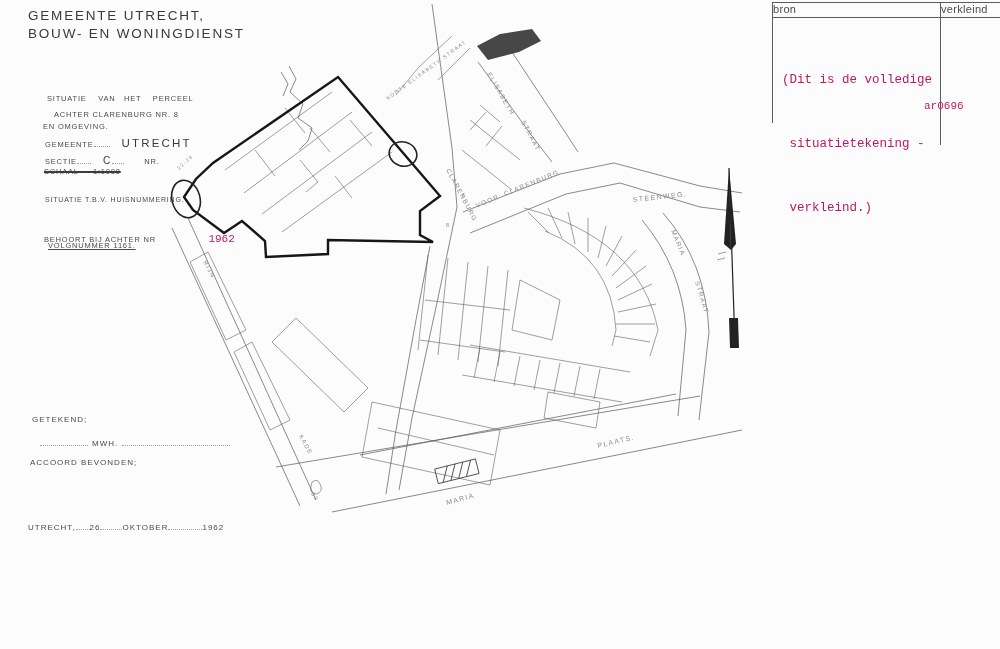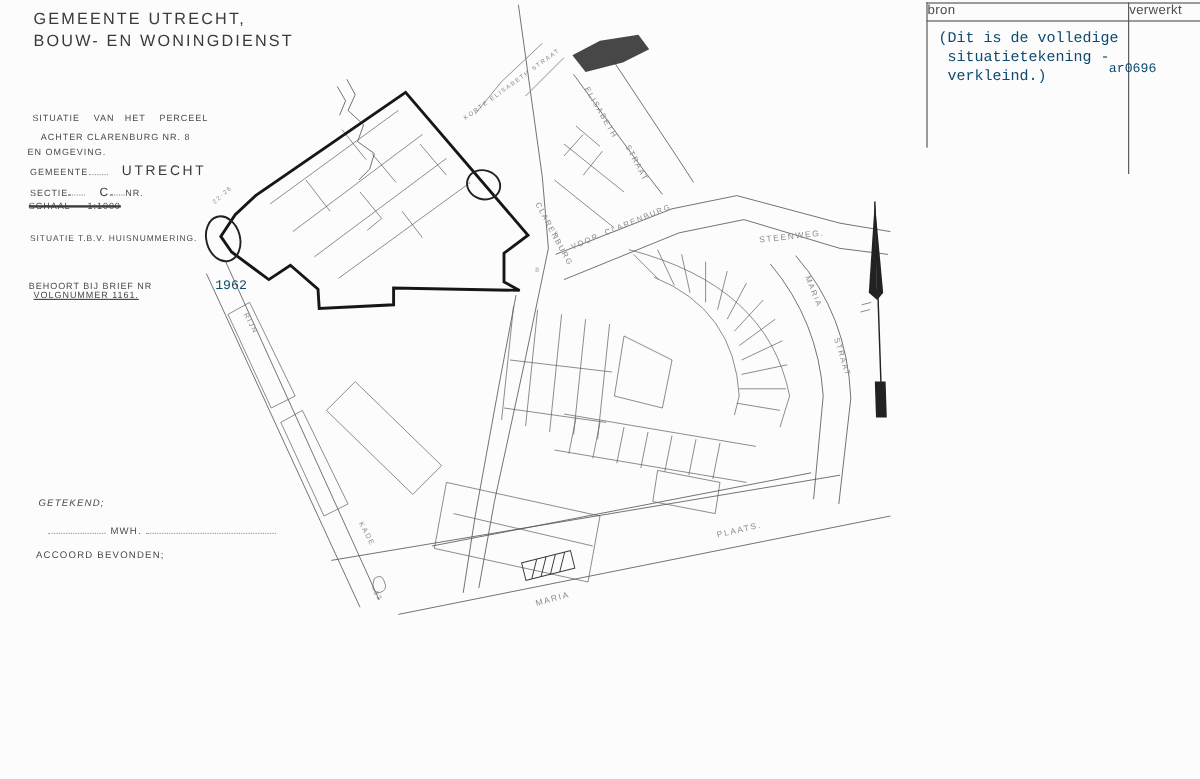--- a/index.html
+++ b/index.html
@@ -1,24 +1,24 @@
 <!DOCTYPE html>
 <html><head>
 <meta charset="utf-8">
 <style>
   html,body{margin:0;padding:0;background:#e8e8e8;}
   #page{position:relative;width:1000px;height:649px;background:#fcfcfc;overflow:hidden;
         font-family:"Liberation Sans",sans-serif;color:#3f3f3f;}
   .abs{position:absolute;}
   
   .stamp{font-family:"Liberation Sans",sans-serif;color:#4a4a4a;letter-spacing:1px;font-size:8px;white-space:pre;}
-  .stamp-sm{font-size:7.5px;letter-spacing:.8px;}
+  .stamp-sm{font-size:7.5px;letter-spacing:.8px;margin-left:20px;}
   .title{font-size:13.5px;letter-spacing:1.8px;color:#3a3a3a;}
   .big-val{font-size:11.5px;letter-spacing:2.2px;color:#3a3a3a;margin-left:12px;}
-  .mono{font-family:"Liberation Mono","DejaVu Sans Mono",monospace;color:#0c4a6e;}
+  .mono{font-family:"Liberation Mono","DejaVu Sans Mono",monospace;color:#be185d;margin-top:48px;}
   .verk{font-size:13px;line-height:17px;white-space:pre;}
   .struck{text-decoration:line-through;text-decoration-thickness:1.5px;text-decoration-color:#3c3c3c;}
   .leader{display:inline-block;border-bottom:1px dotted #a0a0a0;height:8px;vertical-align:baseline;}
   
   .tline{background:#5c5c5c;}
   .th-label{font-size:11px;color:#4c4c4c;letter-spacing:.3px;text-align:left;}
   svg text{font-family:"Liberation Sans",sans-serif;}
   .lbl{fill:#8b8b8b;letter-spacing:1.4px;}
 </style>
 </head>
@@ -39,39 +39,42 @@
 
   <div class="abs" style="left:25px;top:150px;">
     <span class="stamp stamp-sm">SECTIE</span><span class="leader" style="width:14px;"></span><span class="big-val" style="font-size:10px;">C</span><span class="leader" style="width:12px;"></span><span class="stamp stamp-sm">NR.</span>
   </div>
 
   <div class="abs stamp stamp-sm struck" style="left:24px;top:167px;">SCHAAL     1:1000</div>
 
   <div class="abs stamp stamp-sm" style="left:25px;top:196px;font-size:7px;">SITUATIE T.B.V. HUISNUMMERING.</div>
 
   <div class="abs" style="left:24px;top:228px;">
-    <span class="stamp stamp-sm">BEHOORT BIJ BRIEF NR</span>
+    <span class="stamp stamp-sm">BEHOORT BIJ ACHTER NR</span>
     <span class="mono" style="font-size:11px;margin-left:48px;">1962</span>
   </div>
   <div class="abs stamp stamp-sm" style="left:28px;top:241px;text-decoration:underline;">VOLGNUMMER 1161.</div>
 
 
-  <div class="abs stamp" style="left:32px;top:415px;font-style:italic;">GETEKEND;</div>
+  <div class="abs stamp" style="left:32px;top:415px;">GETEKEND;</div>
   <div class="abs" style="left:40px;top:432px;">
     <span class="leader" style="width:48px;"></span><span class="stamp" style="margin:12px 4px;">MWH.</span><span class="leader" style="width:108px;"></span>
   </div>
   <div class="abs stamp" style="left:30px;top:458px;">ACCOORD BEVONDEN;</div>
 
+  <div class="abs" style="left:28px;top:516px;">
+    <span class="stamp">UTRECHT,</span><span class="leader" style="width:14px;"></span><span class="stamp">26</span><span class="leader" style="width:22px;"></span><span class="stamp">OKTOBER</span><span class="leader" style="width:34px;"></span><span class="stamp">1962</span>
+  </div>
 
   <div class="abs tline" style="left:772px;top:2px;width:228px;height:1px;"></div>
   <div class="abs tline" style="left:772px;top:17px;width:228px;height:1px;"></div>
   <div class="abs tline" style="left:772px;top:2px;width:1px;height:121px;"></div>
   <div class="abs tline" style="left:940px;top:2px;width:1px;height:143px;"></div>
   <div class="abs th-label" style="left:773px;top:3px;width:166px;">bron</div>
-  <div class="abs th-label" style="left:941px;top:3px;width:59px;">verwerkt</div>
+  <div class="abs th-label" style="left:941px;top:3px;width:59px;">verkleind</div>
   <div class="abs" style="left:782px;top:24px;">
     <div class="mono" style="font-size:12.5px;line-height:16px;white-space:pre;">(Dit is de volledige</div>
     <div class="mono" style="font-size:12.5px;line-height:16px;white-space:pre;"> situatietekening -</div>
     <div class="mono" style="font-size:12.5px;line-height:16px;white-space:pre;"> verkleind.)</div>
   </div>
   <div class="abs mono" style="left:924px;top:52px;font-size:11px;">ar0696</div>
 
   <svg class="abs" style="left:0;top:0;" width="1000" height="649" viewBox="0 0 1000 649">
 
     <g stroke="#585858" stroke-width="0.7" fill="none">

